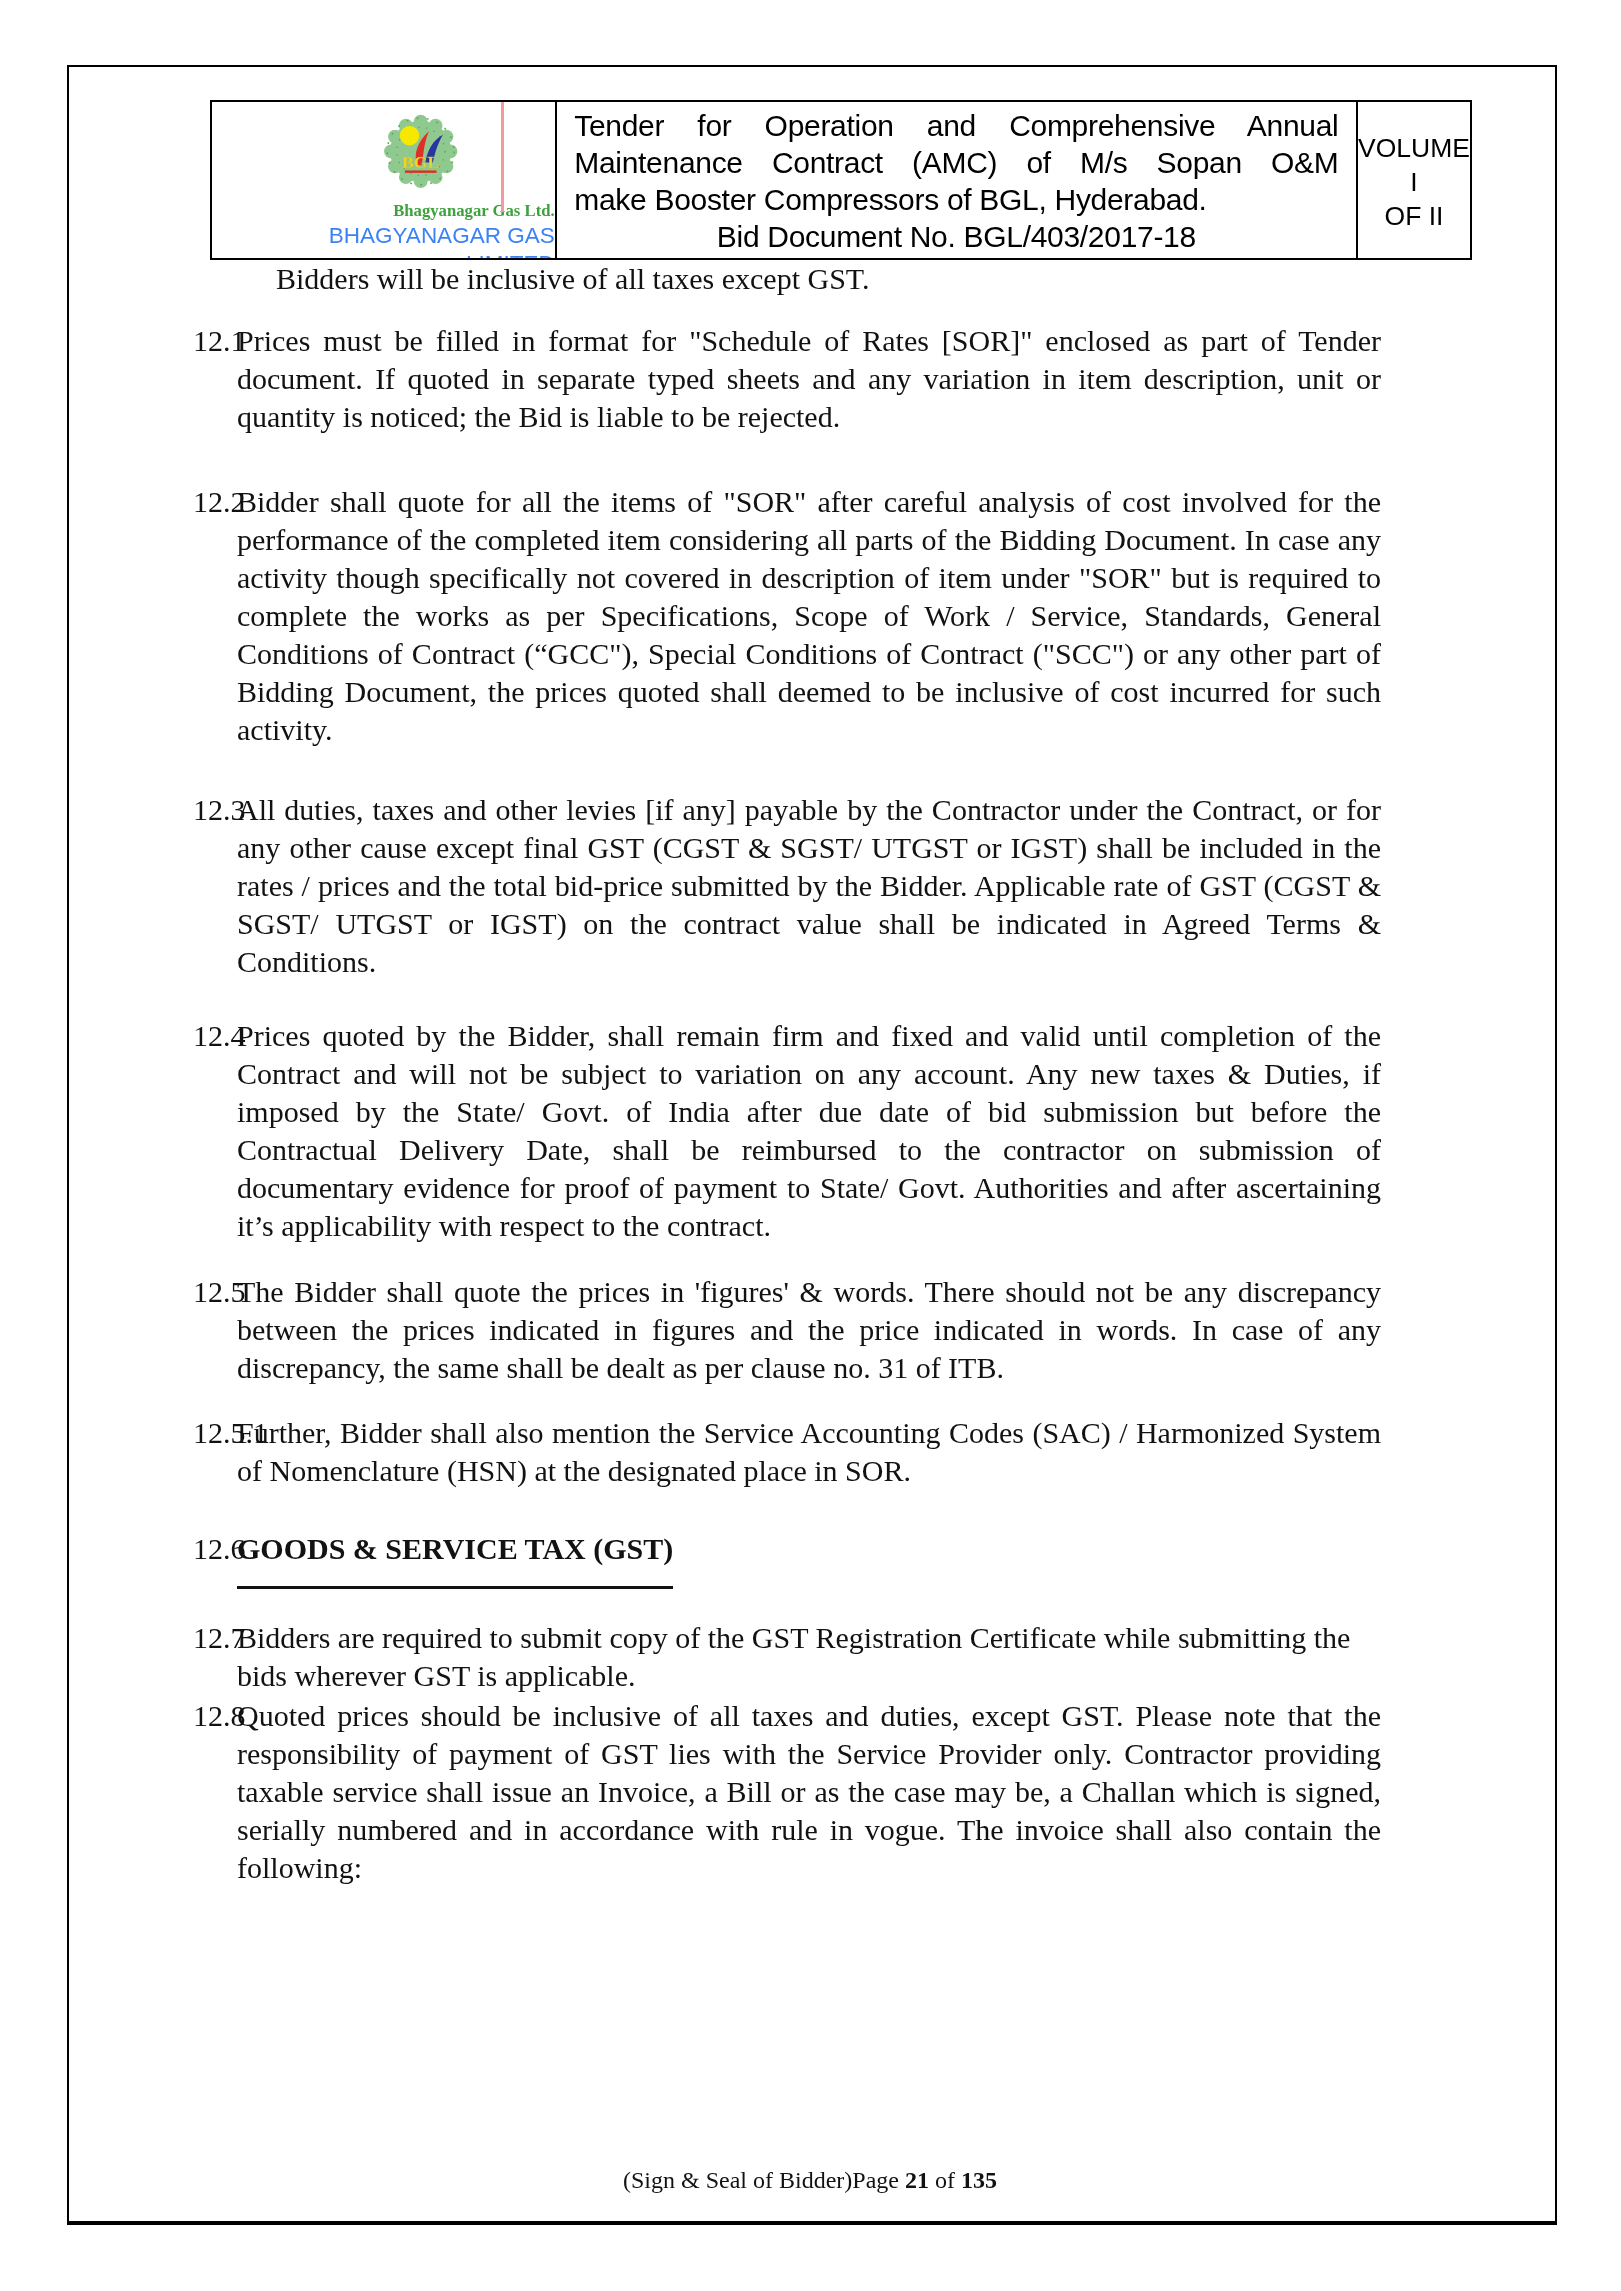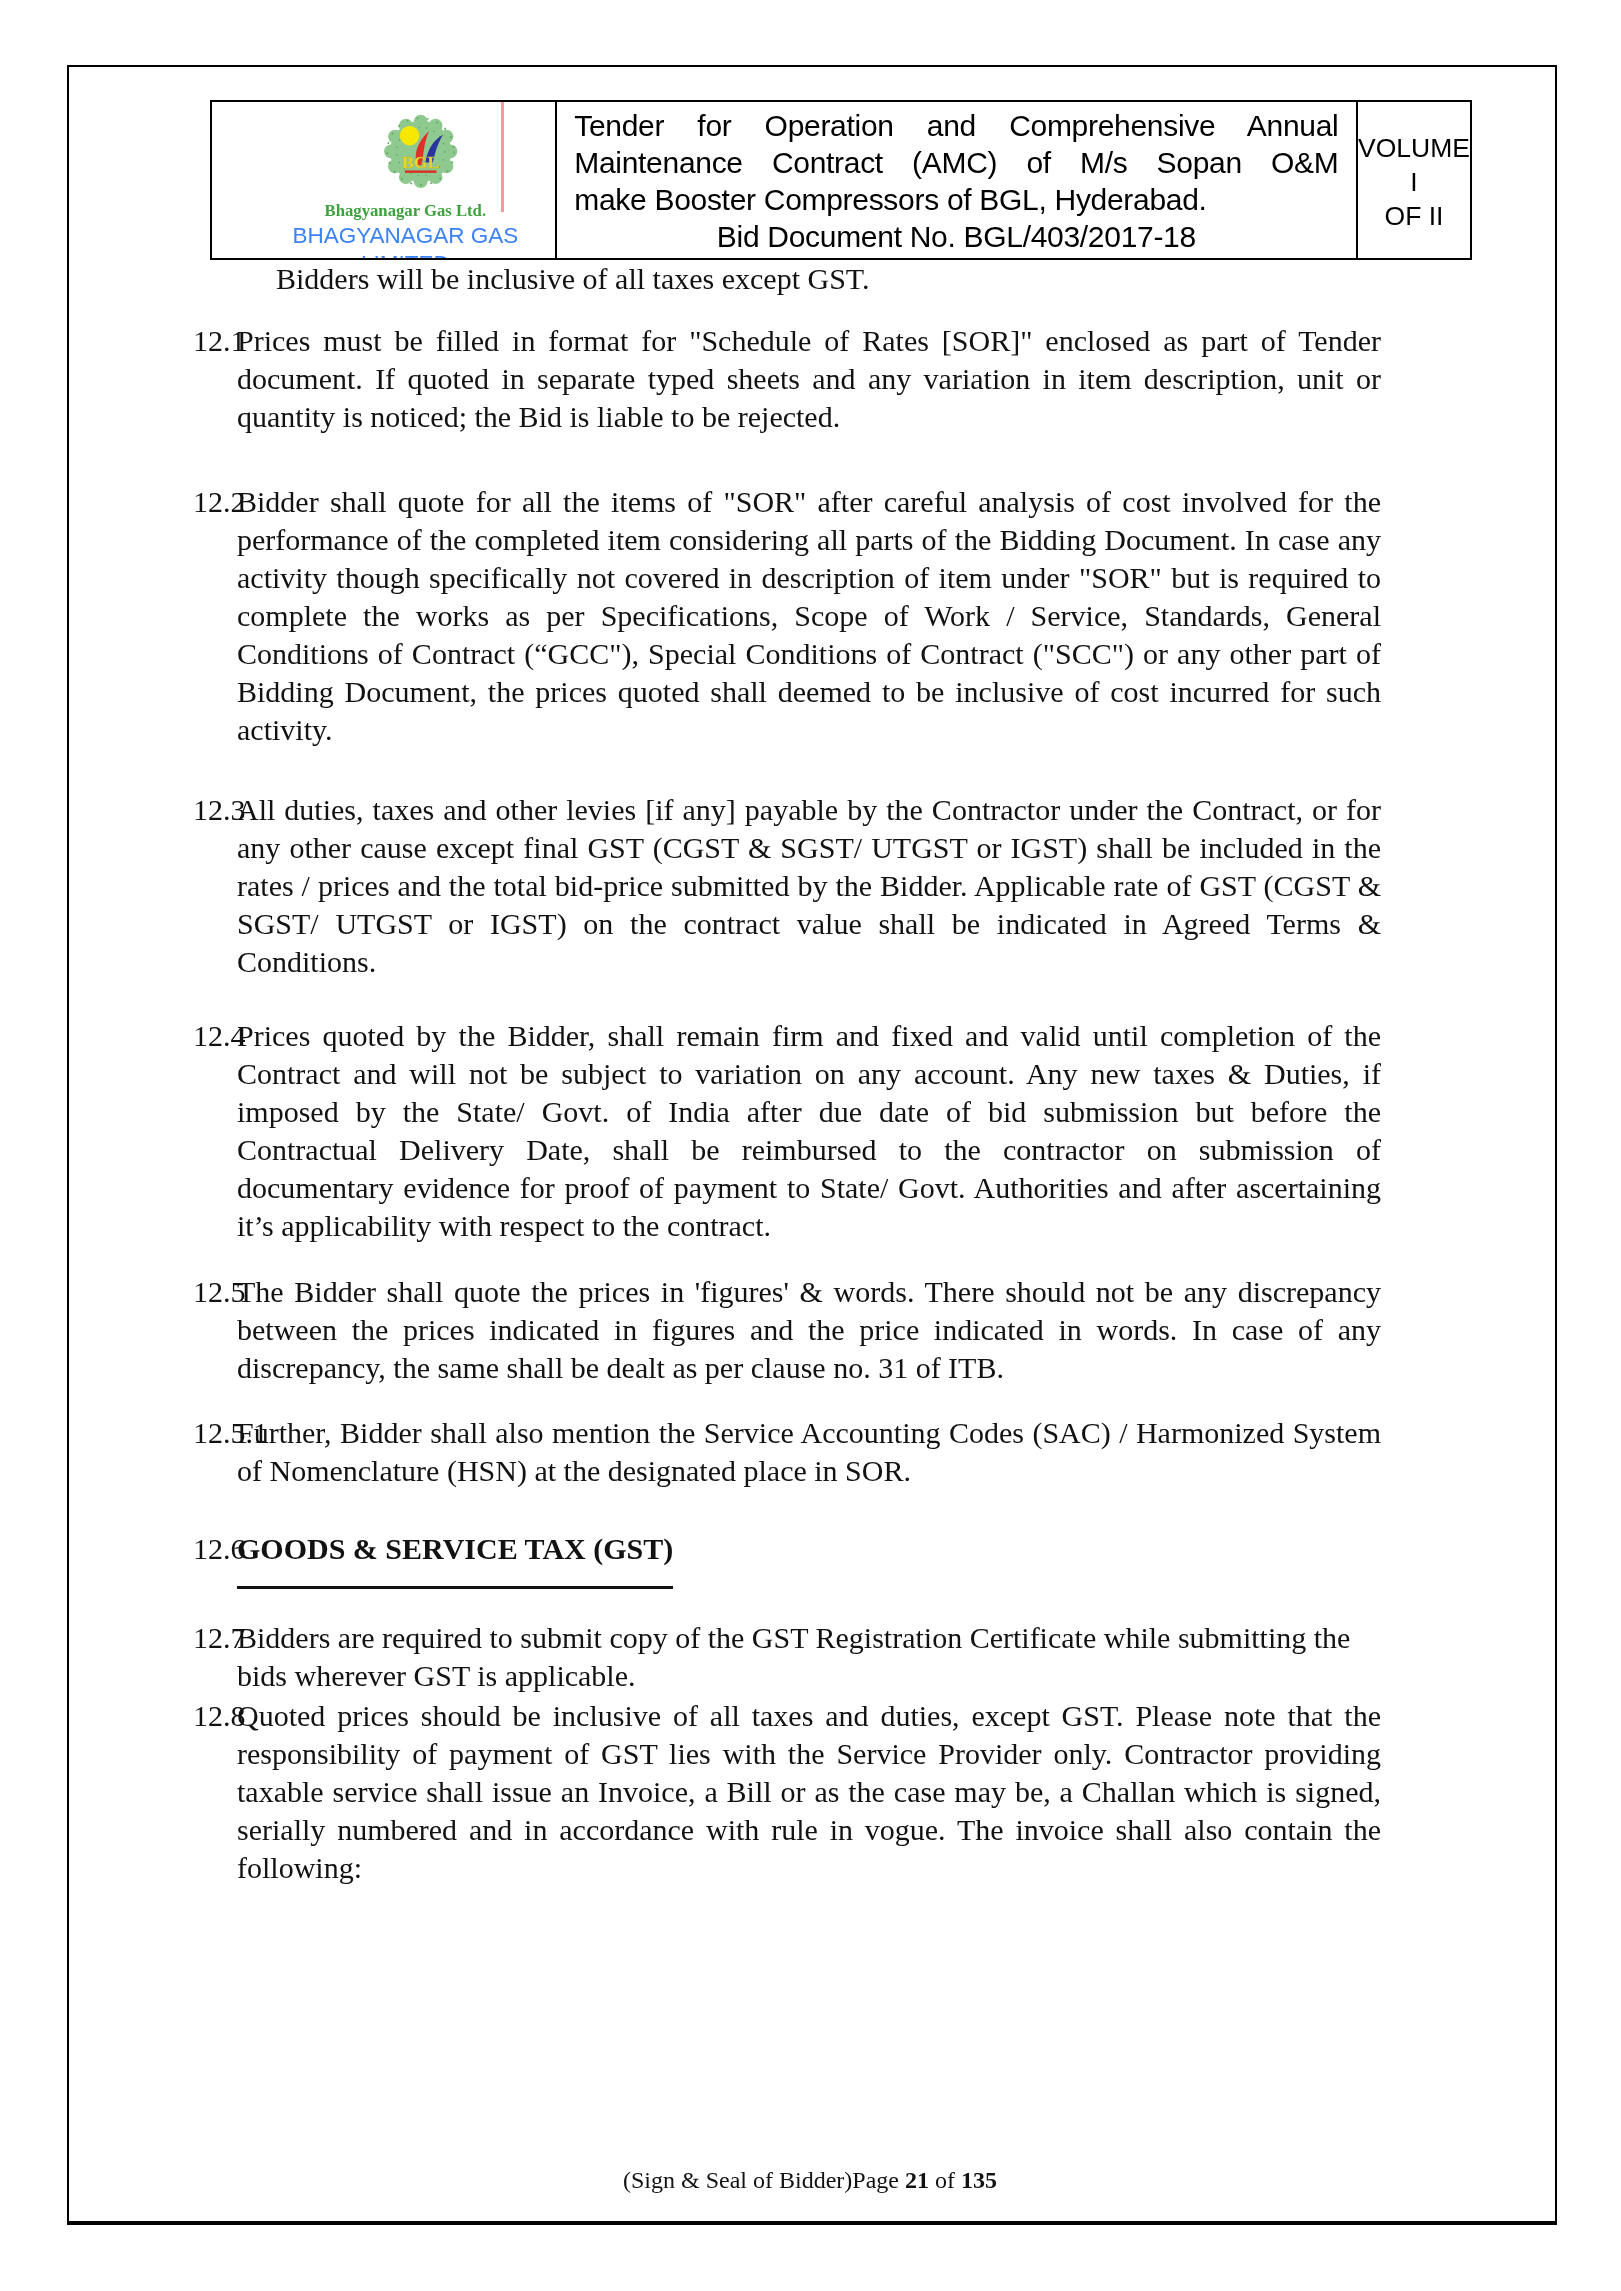--- a/index.html
+++ b/index.html
@@ -29,21 +29,21 @@
     width: 1262px; height: 160px;
     border: 2.9px solid #000;
     box-sizing: border-box;
     display: flex;
   }
   .cell { box-sizing: border-box; }
   .logo-cell {
     width: 304px;
     border-right: 2.9px solid #000;
     position: relative;
-    text-align: center;
+    text-align: right;
     overflow: hidden;
     margin-left: 44px;
   }
   .emblem { display: block; margin: 7.8px auto 0; transform: translateX(15.7px); }
   .logo-caption {
     font-family: "Liberation Serif", serif;
     font-weight: bold;
     font-size: 16.7px;
     line-height: 17.6px;
     color: #3da23d;

